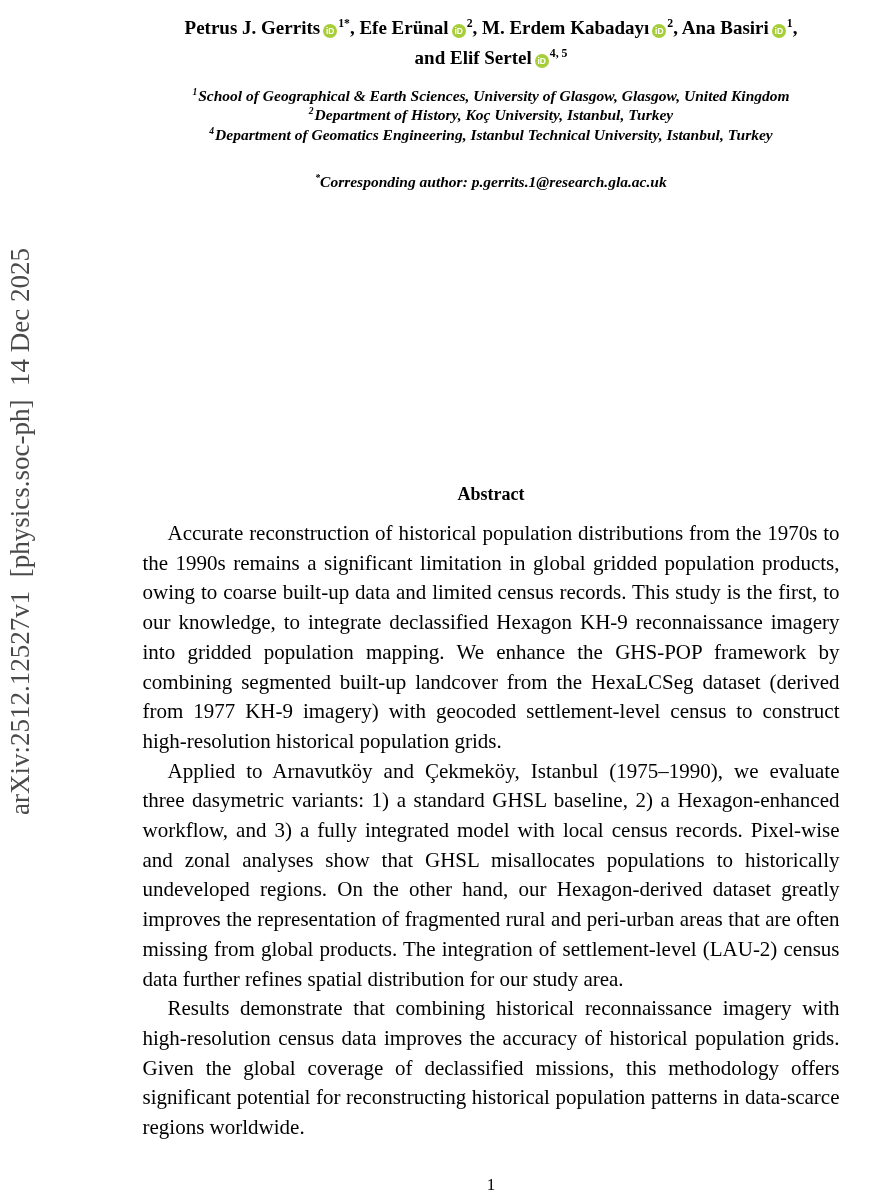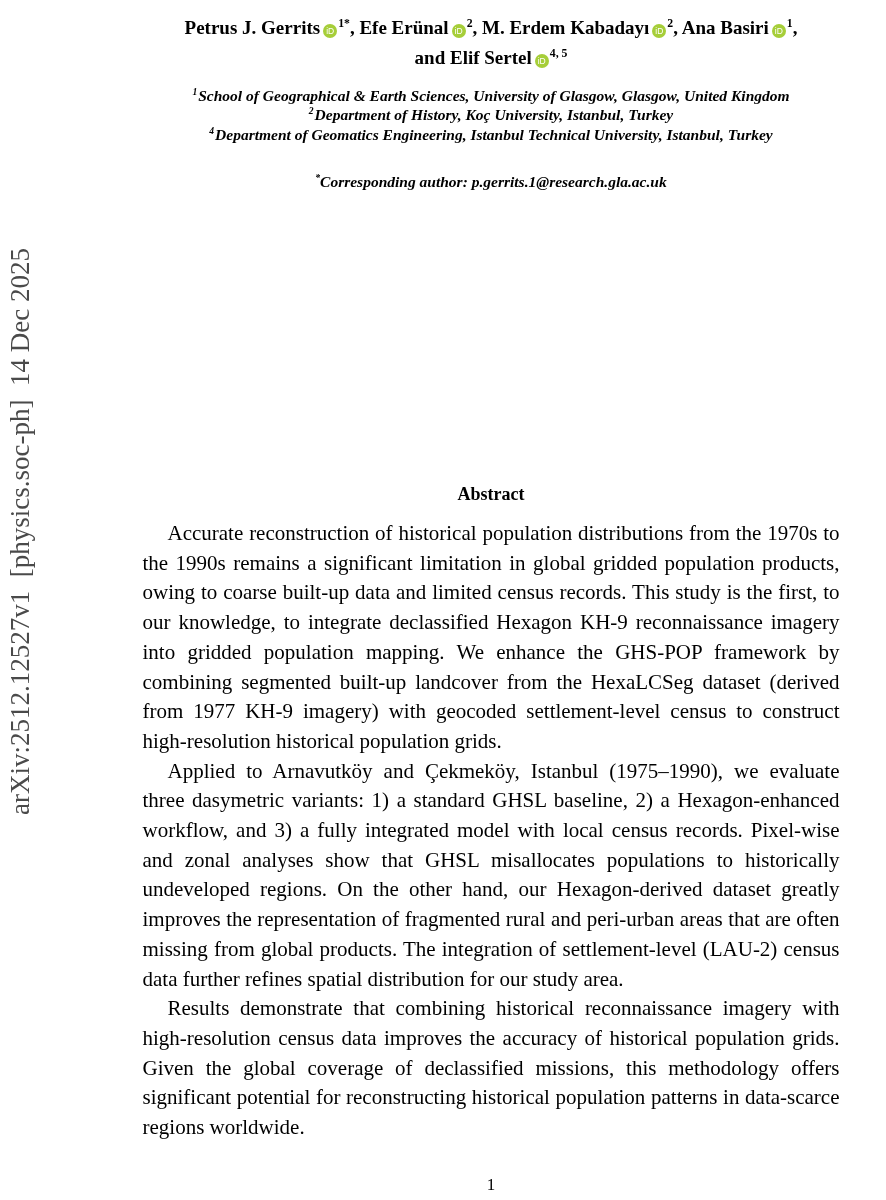--- a/index.html
+++ b/index.html
@@ -50,21 +50,21 @@
   sup { font-size:0.62em; line-height:0; }
 
   .orcid {
     display:inline-block;
     width:14px; height:14px;
     border-radius:50%;
     background:#a6ce39;
     color:#fff;
     font-family:"Liberation Sans",sans-serif;
     font-style:normal;
-    font-weight:400;
+    font-weight:700;
     font-size:8.5px;
     line-height:14px;
     text-align:center;
     margin:0 1px 0 3px;
     vertical-align:0px;
   }
 
   .affiliations {
     margin-top:12px;
     text-align:center;

